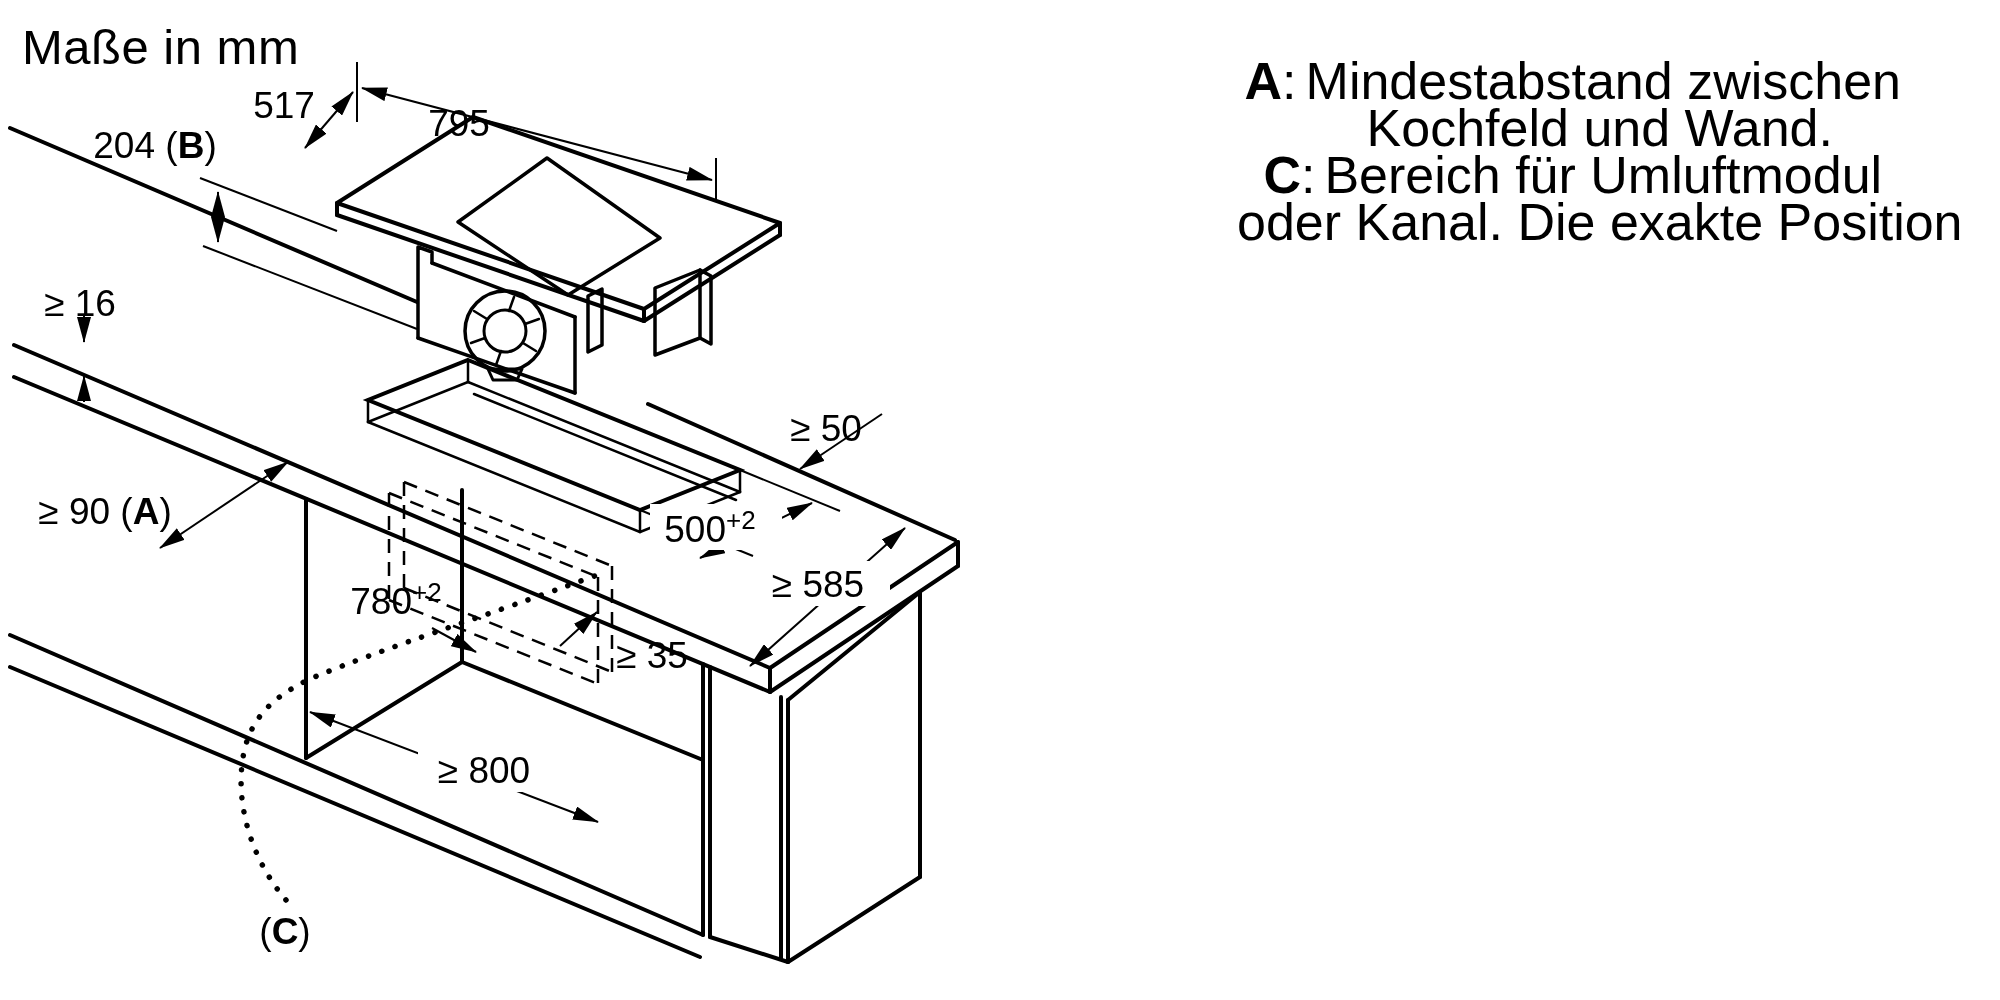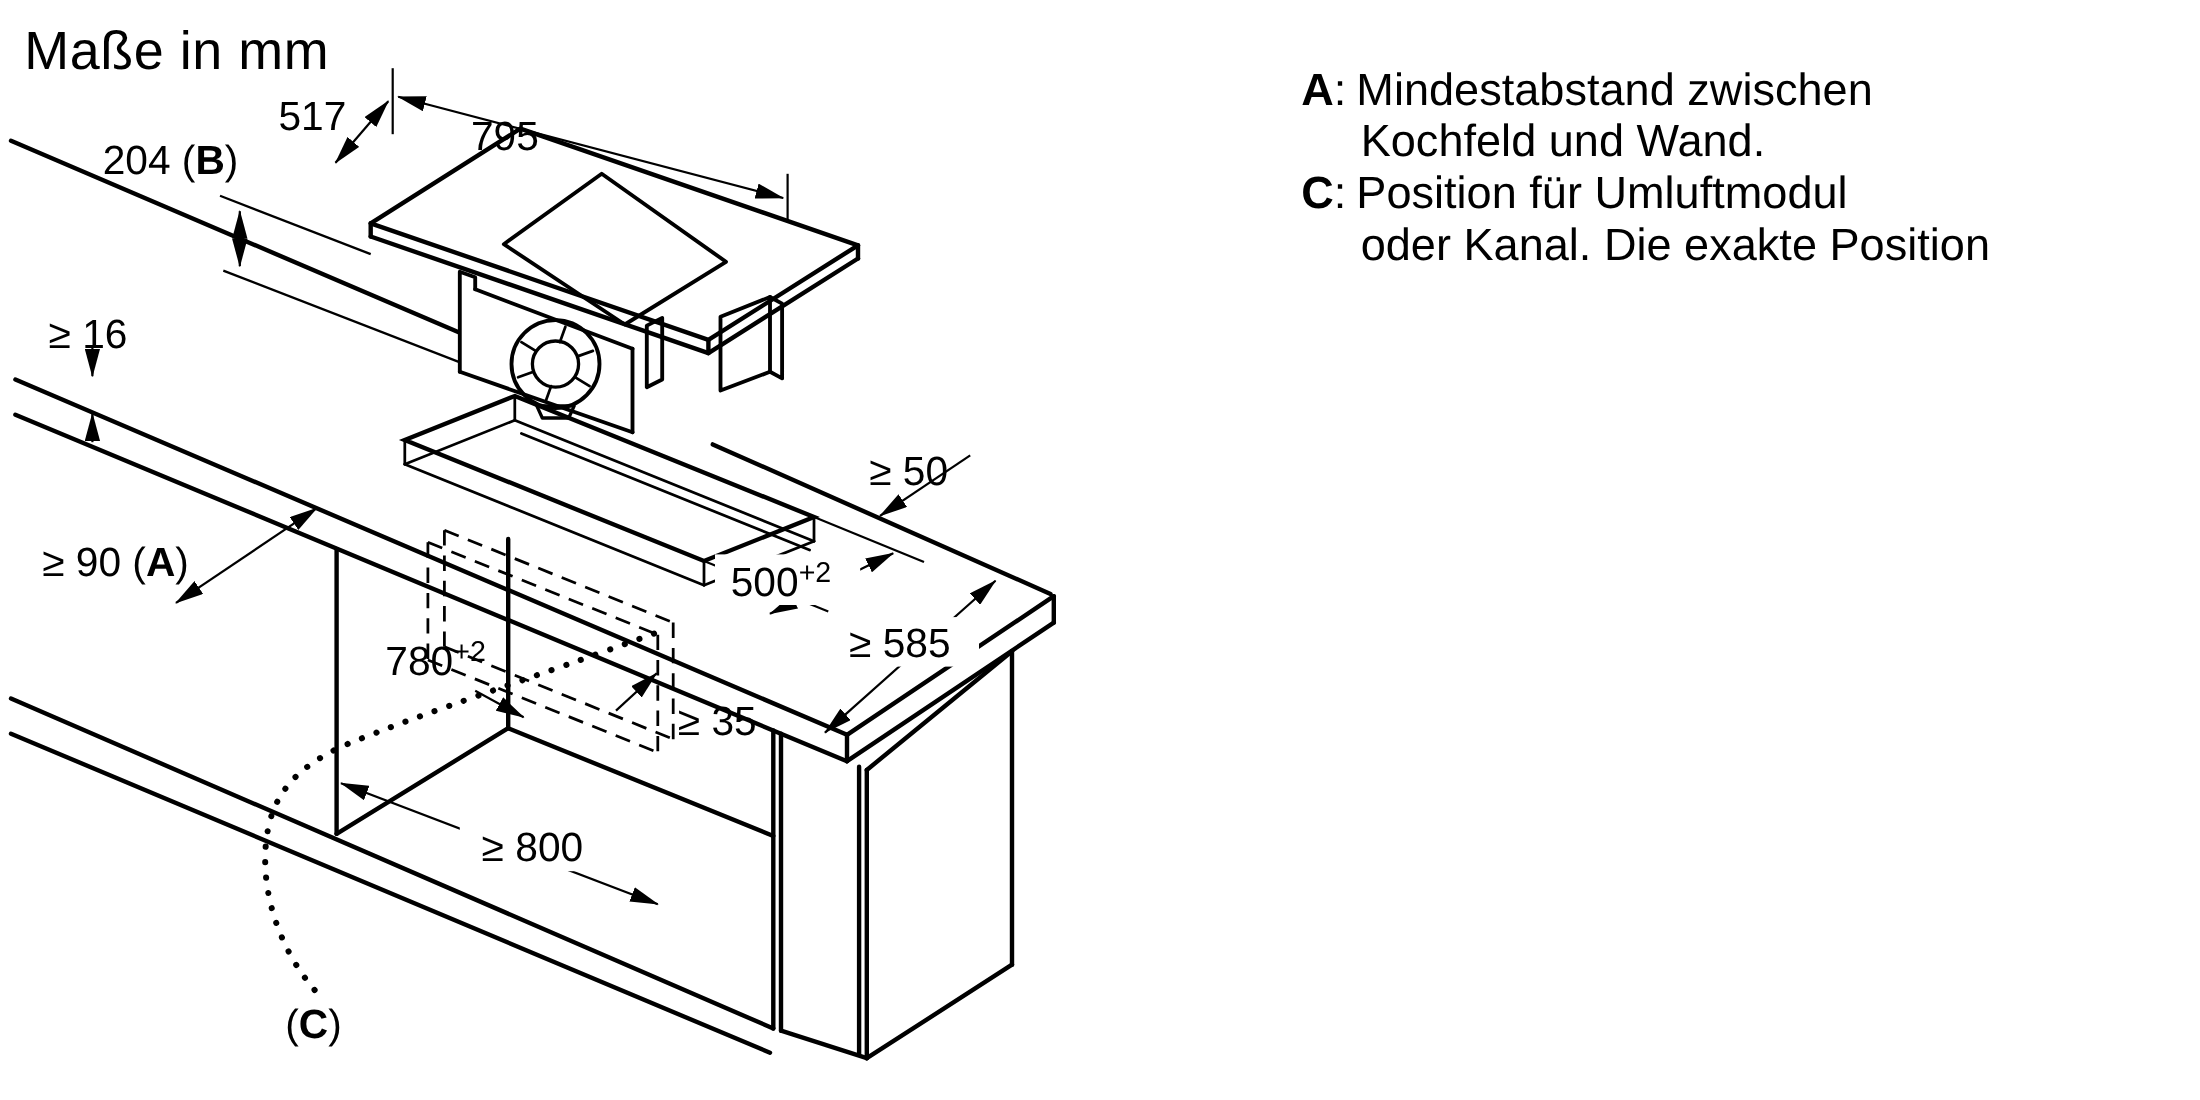--- a/index.html
+++ b/index.html
@@ -1,20 +1,20 @@
 <!DOCTYPE html>
 <html><head>
 <meta charset="utf-8">
 <style>
   html,body{margin:0;padding:0;background:#fff;}
   body{width:2000px;height:1000px;position:relative;overflow:hidden;
        font-family:"Liberation Sans", sans-serif;color:#000;}
   .stage{position:absolute;inset:0;}
   .title{position:absolute;left:22px;top:19px;font-size:49px;letter-spacing:0.5px;}
-  .legend{position:absolute;left:1183px;top:58px;font-size:41px;line-height:47px;}
+  .legend{position:absolute;left:1183px;top:58px;font-size:52px;line-height:47px;text-align:center;}
   .lrow{white-space:nowrap;}
   .lkey{font-weight:bold;}
   .ltxt{margin-left:9px;}
   .cont .ltxt{margin-left:0;padding-left:54px;margin-top:29px;}
   svg{position:absolute;left:0;top:0;}
   svg text{font-size:37px;fill:#000;}
   .sup{font-size:26px;}
   path,line,circle,polyline{vector-effect:none;}
 </style>
 </head>
@@ -170,17 +170,17 @@
       <text x="396" y="614" text-anchor="middle"><tspan>780</tspan><tspan class="sup" dy="-13">+2</tspan></text>
       <text x="652" y="668" text-anchor="middle">≥ 35</text>
       <text x="484" y="783" text-anchor="middle">≥ 800</text>
       <text x="285" y="944" text-anchor="middle"><tspan>(</tspan><tspan font-weight="bold">C</tspan><tspan>)</tspan></text>
     </g>
   </svg>
 
   <div class="legend">
     <div class="lrow"><span class="lkey">A</span><span>:</span><span class="ltxt">Mindestabstand zwischen</span></div>
     <div class="lrow cont"><span class="ltxt">Kochfeld und Wand.</span></div>
-    <div class="lrow"><span class="lkey">C</span><span>:</span><span class="ltxt">Position für Umluftmodul</span></div>
+    <div class="lrow"><span class="lkey">C</span><span>:</span><span class="ltxt">Bereich für Umluftmodul</span></div>
     <div class="lrow cont"><span class="ltxt">oder Kanal. Die exakte Position</span></div>
   </div>
 
 </div>
 
 </body></html>

